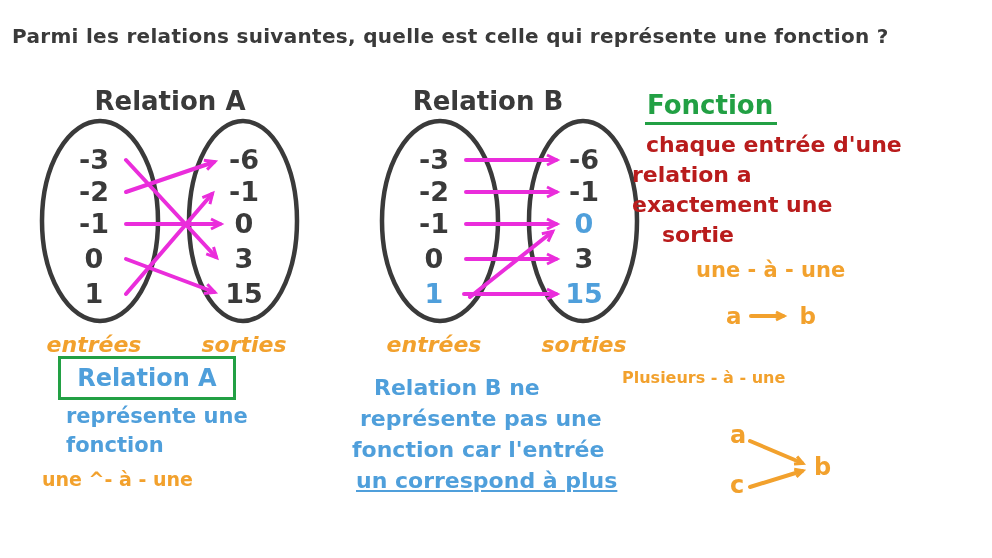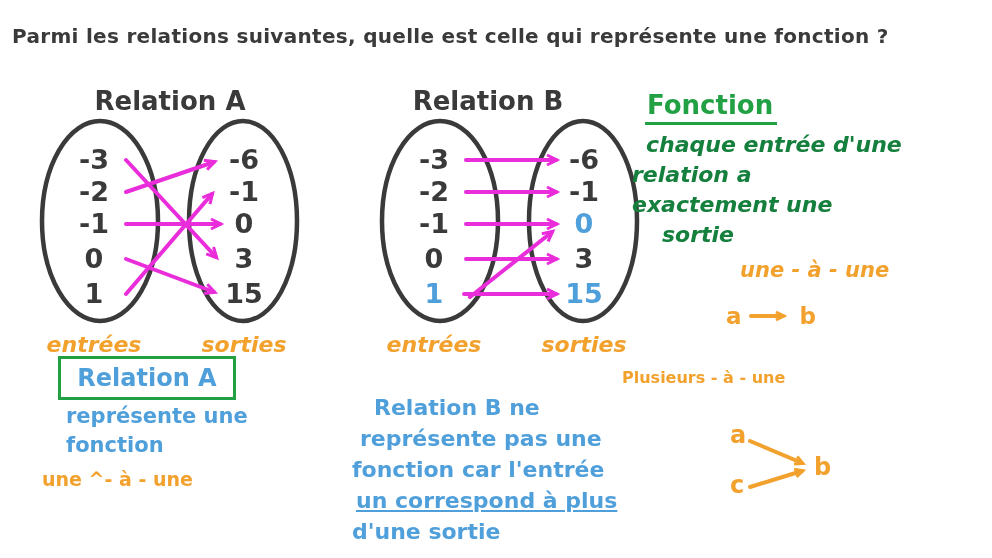--- a/index.html
+++ b/index.html
@@ -21,38 +21,38 @@
   .num-hl{fill:#4f9fdb;}
   .io-label{font-family:"DejaVu Sans",sans-serif;font-weight:bold;font-style:italic;font-size:22px;fill:#f2a12d;text-anchor:middle;}
   .map-arrow{stroke:#ea2ddb;stroke-width:4px;fill:none;stroke-linecap:round;}
   .mini-arrow{stroke:#f2a12d;stroke-width:4px;fill:none;stroke-linecap:round;}
   .mini-letter{font-family:"DejaVu Sans",sans-serif;font-weight:bold;font-size:24px;fill:#f2a12d;}
   
   .def-heading{
     left:645px;top:90px;font-weight:bold;font-size:26px;color:#22a044;
     border-bottom:3px solid #22a044;padding:0 4px 2px 2px;
   }
-  .def-body{left:632px;top:130px;font-weight:bold;font-size:22px;line-height:30px;color:#15803d;font-style:italic;}
+  .def-body{left:632px;top:130px;font-weight:bold;font-size:22px;line-height:30px;color:#b91c1c;}
   .def-line-0{padding-left:14px;}
   .def-line-2{padding-left:30px;}
   .orange-text{color:#f2a12d;font-weight:bold;}
-  .one-to-one{left:740px;top:258px;font-size:21px;font-style:italic;}
+  .one-to-one{left:696px;top:258px;font-size:21px;}
   .pair{left:726px;top:303px;display:flex;align-items:center;gap:7px;font-size:23px;}
   .many-to-one{left:622px;top:368px;font-size:16px;}
   
   .a-box{
     left:58px;top:356px;width:178px;height:44px;border:3px solid #22a044;
     box-sizing:border-box;display:flex;align-items:center;justify-content:center;
   }
   .blue-text{color:#4f9fdb;font-weight:bold;}
   .a-box-label{font-size:24px;}
   .a-lines{left:66px;top:402px;font-size:21px;line-height:29px;}
   .a-note{left:42px;top:468px;font-size:19px;}
   .b-lines{left:352px;top:372px;font-size:22px;line-height:31px;}
-  .b-line-0{padding-left:22px;margin-top:20px;}
+  .b-line-0{padding-left:22px;}
   .b-line-1{padding-left:8px;}
   .b-line-3{padding-left:4px;text-decoration:underline;}
 </style>
 </head>
 <body>
 
 <div class="board">
 
   <div class="abs title">Parmi les relations suivantes, quelle est celle qui représente une fonction ?</div>
 
@@ -156,16 +156,15 @@
     <div>représente une</div>
     <div>fonction</div>
   </div>
   <div class="abs orange-text a-note">une ^- à - une</div>
 
   <div class="abs blue-text b-lines">
     <div class="b-line-0">Relation B ne</div>
     <div class="b-line-1">représente pas une</div>
     <div class="b-line-2">fonction car l'entrée</div>
     <div class="b-line-3">un correspond à plus</div>
-    <div class="b-line-4">d'une sortie</div>
   </div>
 
 </div>
 
 </body></html>

